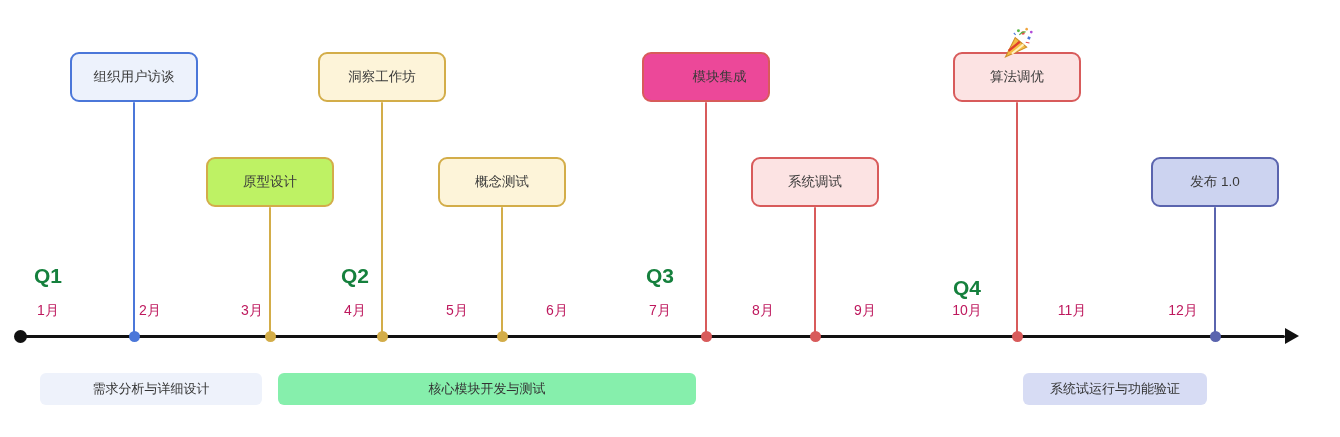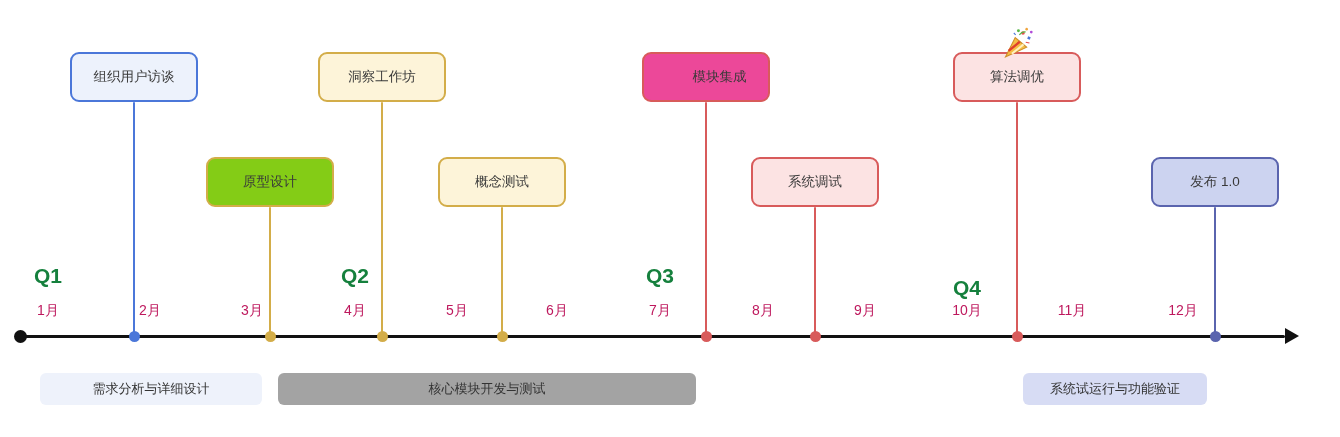--- a/index.html
+++ b/index.html
@@ -80,21 +80,21 @@
     <div class="abs month-label" style="left: 967px; top: 302px;">10月</div>
     <div class="abs month-label" style="left: 1072px; top: 302px;">11月</div>
     <div class="abs month-label" style="left: 1183px; top: 302px;">12月</div>
     <div class="abs connector" style="left: 132.75px; top: 102px; height: 234px; background: rgb(75, 119, 217);"></div>
     <div class="abs axis-dot" style="left: 128.5px; top: 330.5px; background: rgb(75, 119, 217);"></div>
     <div class="abs milestone-box" style="left: 70px; top: 52px; border-color: rgb(75, 119, 217); background: rgb(237, 242, 252);">
       <span>组织用户访谈</span>
     </div>
     <div class="abs connector" style="left: 268.75px; top: 207px; height: 129px; background: rgb(211, 173, 73);"></div>
     <div class="abs axis-dot" style="left: 264.5px; top: 330.5px; background: rgb(211, 173, 73);"></div>
-    <div class="abs milestone-box" style="left: 206px; top: 157px; border-color: rgb(211, 173, 73); background: #84cc16;">
+    <div class="abs milestone-box" style="left: 206px; top: 157px; border-color: rgb(211, 173, 73); background: #bef264;">
       <span>原型设计</span>
     </div>
     <div class="abs connector" style="left: 380.75px; top: 102px; height: 234px; background: rgb(211, 173, 73);"></div>
     <div class="abs axis-dot" style="left: 376.5px; top: 330.5px; background: rgb(211, 173, 73);"></div>
     <div class="abs milestone-box" style="left: 318px; top: 52px; border-color: rgb(211, 173, 73); background: rgb(253, 244, 217);">
       <span>洞察工作坊</span>
     </div>
     <div class="abs connector" style="left: 500.75px; top: 207px; height: 129px; background: rgb(211, 173, 73);"></div>
     <div class="abs axis-dot" style="left: 496.5px; top: 330.5px; background: rgb(211, 173, 73);"></div>
     <div class="abs milestone-box" style="left: 438px; top: 157px; border-color: rgb(211, 173, 73); background: rgb(253, 244, 217);">
@@ -129,19 +129,19 @@
         <path d="M14,6 l2,2" stroke="#4b77d9" stroke-width="1.2" fill="none"></path>
       </svg></div>
     <div class="abs connector" style="left: 1213.75px; top: 207px; height: 129px; background: rgb(90, 100, 174);"></div>
     <div class="abs axis-dot" style="left: 1209.5px; top: 330.5px; background: rgb(90, 100, 174);"></div>
     <div class="abs milestone-box" style="left: 1151px; top: 157px; border-color: rgb(90, 100, 174); background: rgb(204, 211, 240);">
       <span>发布 1.0</span>
     </div>
     <div class="abs phase-bar" style="left: 40px; top: 373px; width: 222px; height: 32px; background: rgb(238, 242, 251);">
       <span>需求分析与详细设计</span>
     </div>
-    <div class="abs phase-bar" style="left: 278px; top: 373px; width: 418px; height: 32px; background: #a3a3a3;">
+    <div class="abs phase-bar" style="left: 278px; top: 373px; width: 418px; height: 32px; background: #86efac;">
       <span>核心模块开发与测试</span>
     </div>
     <div class="abs phase-bar" style="left: 1023px; top: 373px; width: 184px; height: 32px; background: rgb(215, 220, 244);">
       <span>系统试运行与功能验证</span>
     </div>
   </div>
 
 </body></html>

